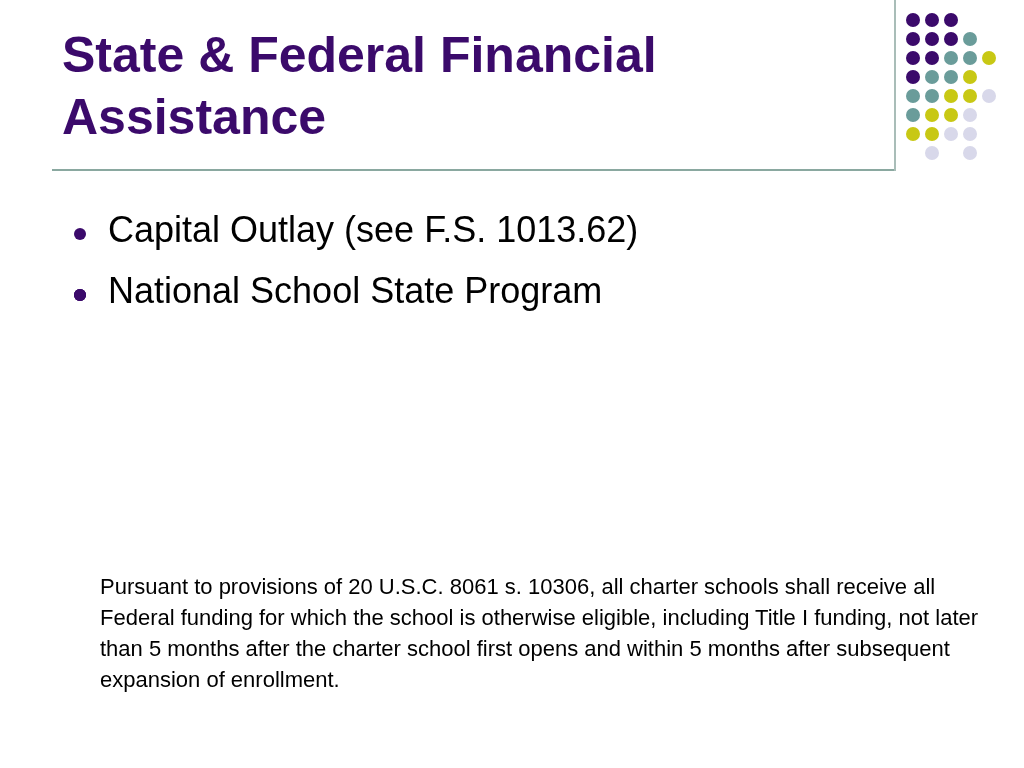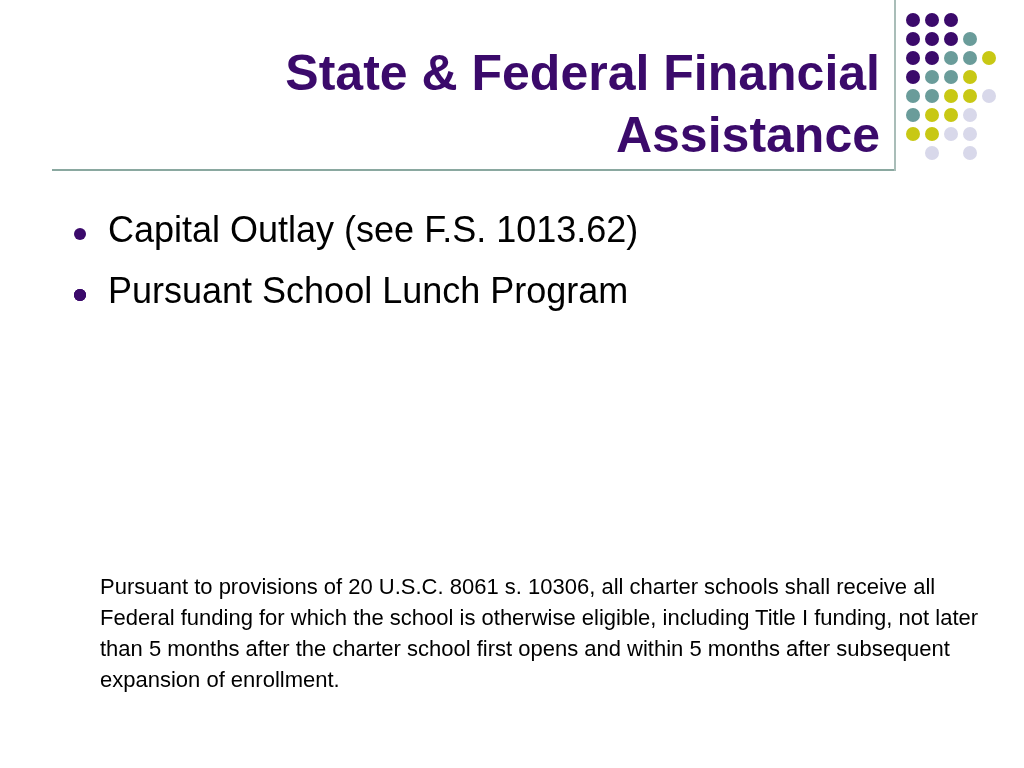--- a/index.html
+++ b/index.html
@@ -2,21 +2,21 @@
 <html><head>
   <meta charset="utf-8">
   <style>
     html, body { margin: 0; padding: 0; }
     body {
       width: 1024px; height: 768px; background: #ffffff; position: relative; overflow: hidden;
       font-family: "Liberation Sans", sans-serif;
     }
     .title {
       position: absolute; left: 62px; top: 24px; width: 800px;
-      font-weight: bold; font-size: 50px; line-height: 62px; color: #3b0a6b; margin: 18px; text-align: right;
+      font-weight: bold; font-size: 50px; line-height: 62px; color: #3b0a6b; margin: 0;
     }
     .hline { position: absolute; left: 52px; top: 169px; width: 844px; height: 2px; background: #8aa8a0; }
     .vline { position: absolute; left: 894px; top: 0; width: 2px; height: 171px; background: #a9bdb8; }
     .dots { position: absolute; left: 906px; top: 13px; width: 100px; height: 150px; }
     .dot { position: absolute; width: 14px; height: 14px; border-radius: 50%; }
     .bullets { position: absolute; left: 62px; top: 196px; width: 900px; margin: 8px; padding: 0; list-style: none; }
     .bullet { position: relative; padding-left: 38px; font-size: 36px; line-height: 52px; color: #000; margin-bottom: 9px; }
     .bullet .marker {
       position: absolute; left: 4px; top: 24px; width: 12px; height: 12px; border-radius: 50%; background: #3b0a6b;
     }
@@ -72,17 +72,17 @@
     <span>Capital Outlay (see F.S. 1013.62)</span>
   </li>
   <li class="bullet">
     <span class="marker"></span>
   </li>
   <li class="bullet">
     <span class="marker"></span>
   </li>
   <li class="bullet">
     <span class="marker"></span>
-    <span>Pursuant School Lunch Program</span>
+    <span>National School State Program</span>
   </li>
 </ul>
 
 <p class="note">Pursuant to provisions of 20 U.S.C. 8061 s. 10306, all charter schools shall receive all Federal funding for which the school is otherwise eligible, including Title I funding, not later than 5 months after the charter school first opens and within 5 months after subsequent expansion of enrollment.</p>
 
 </body></html>

